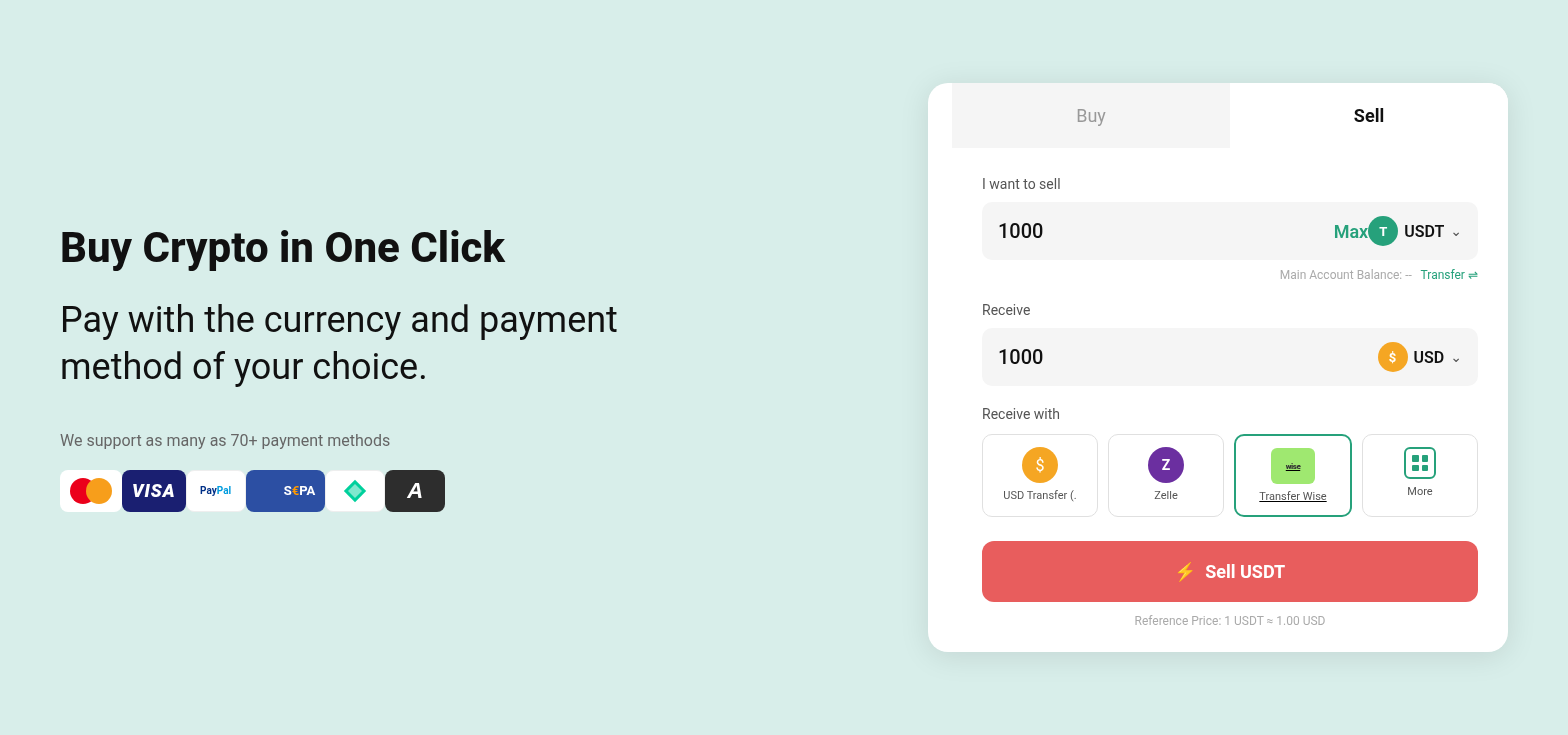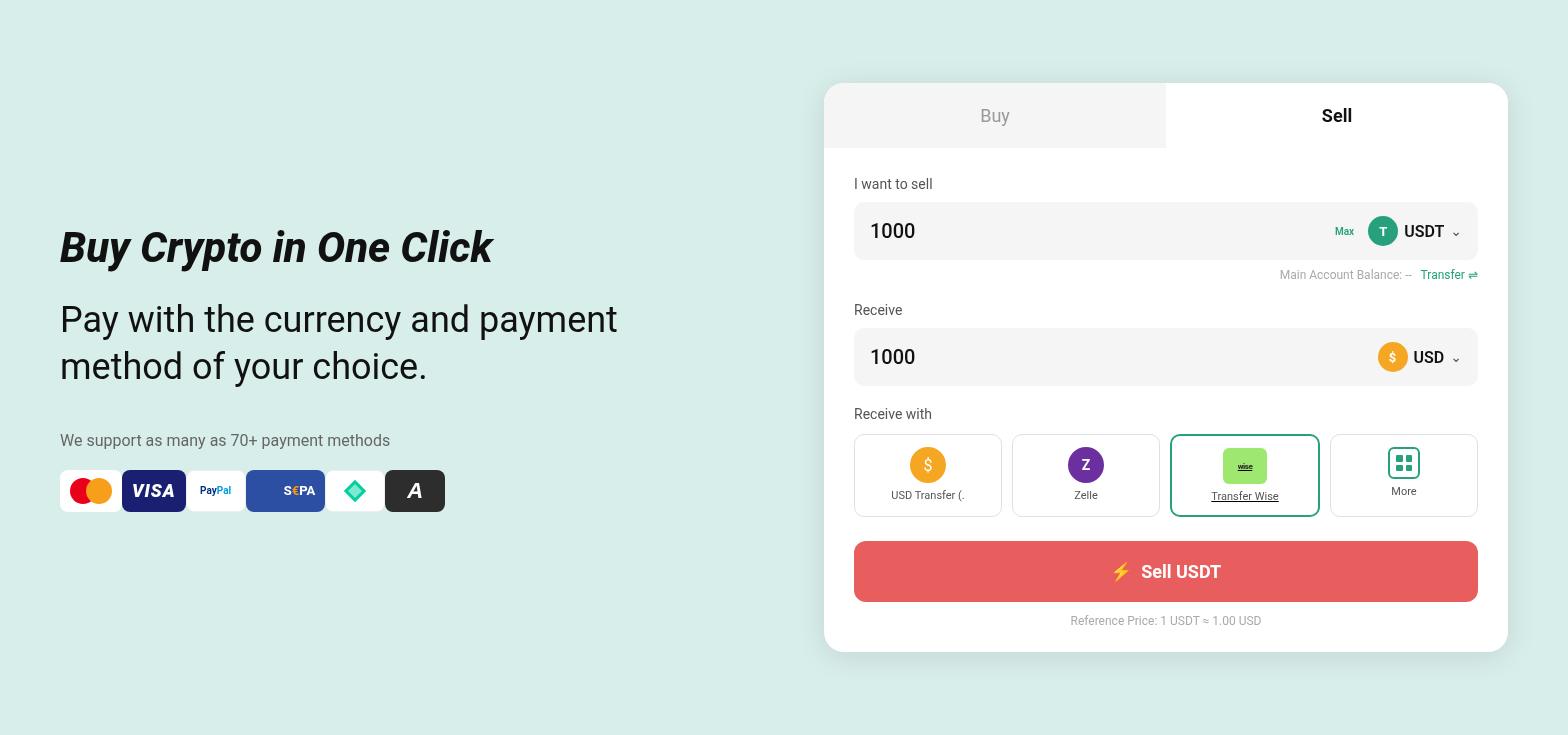--- a/index.html
+++ b/index.html
@@ -15,21 +15,20 @@
     .left-section {
       max-width: 580px;
       flex: 1;
     }
     .main-heading {
       font-size: 42px;
       font-weight: 800;
       color: #111;
       line-height: 1.2;
       margin-bottom: 24px;
-      font-style: italic;
     }
     .sub-heading {
       font-size: 36px;
       font-weight: 400;
       color: #111;
       line-height: 1.3;
       margin-bottom: 40px;
     }
     .support-text {
       font-size: 16px;
@@ -112,25 +111,26 @@
       border-radius: 8px;
     }
     .appstore-a {
       font-size: 22px;
       font-weight: 900;
       font-family: Arial;
     }
 
     
     .widget-container {
-      width: 684px;
+      width: 580px;
       background: #fff;
       border-radius: 20px;
       box-shadow: 0 4px 30px rgba(0,0,0,0.1);
       overflow: hidden;
+      padding-left: 24px;
     }
     .tabs {
       display: flex;
       background: #f5f5f5;
     }
     .tab {
       flex: 1;
       padding: 22px;
       text-align: center;
       font-size: 18px;
@@ -170,24 +170,23 @@
       border: none;
       background: transparent;
       font-size: 20px;
       font-weight: 500;
       color: #111;
       outline: none;
       font-family: inherit;
     }
     .max-btn {
       color: #26a17b;
-      font-size: 10px;
+      font-size: 18px;
       font-weight: 600;
       cursor: pointer;
-      margin-right: 14px;
       background: none;
       border: none;
       font-family: inherit;
     }
     .currency-selector {
       display: flex;
       align-items: center;
       gap: 6px;
       cursor: pointer;
       background: none;

